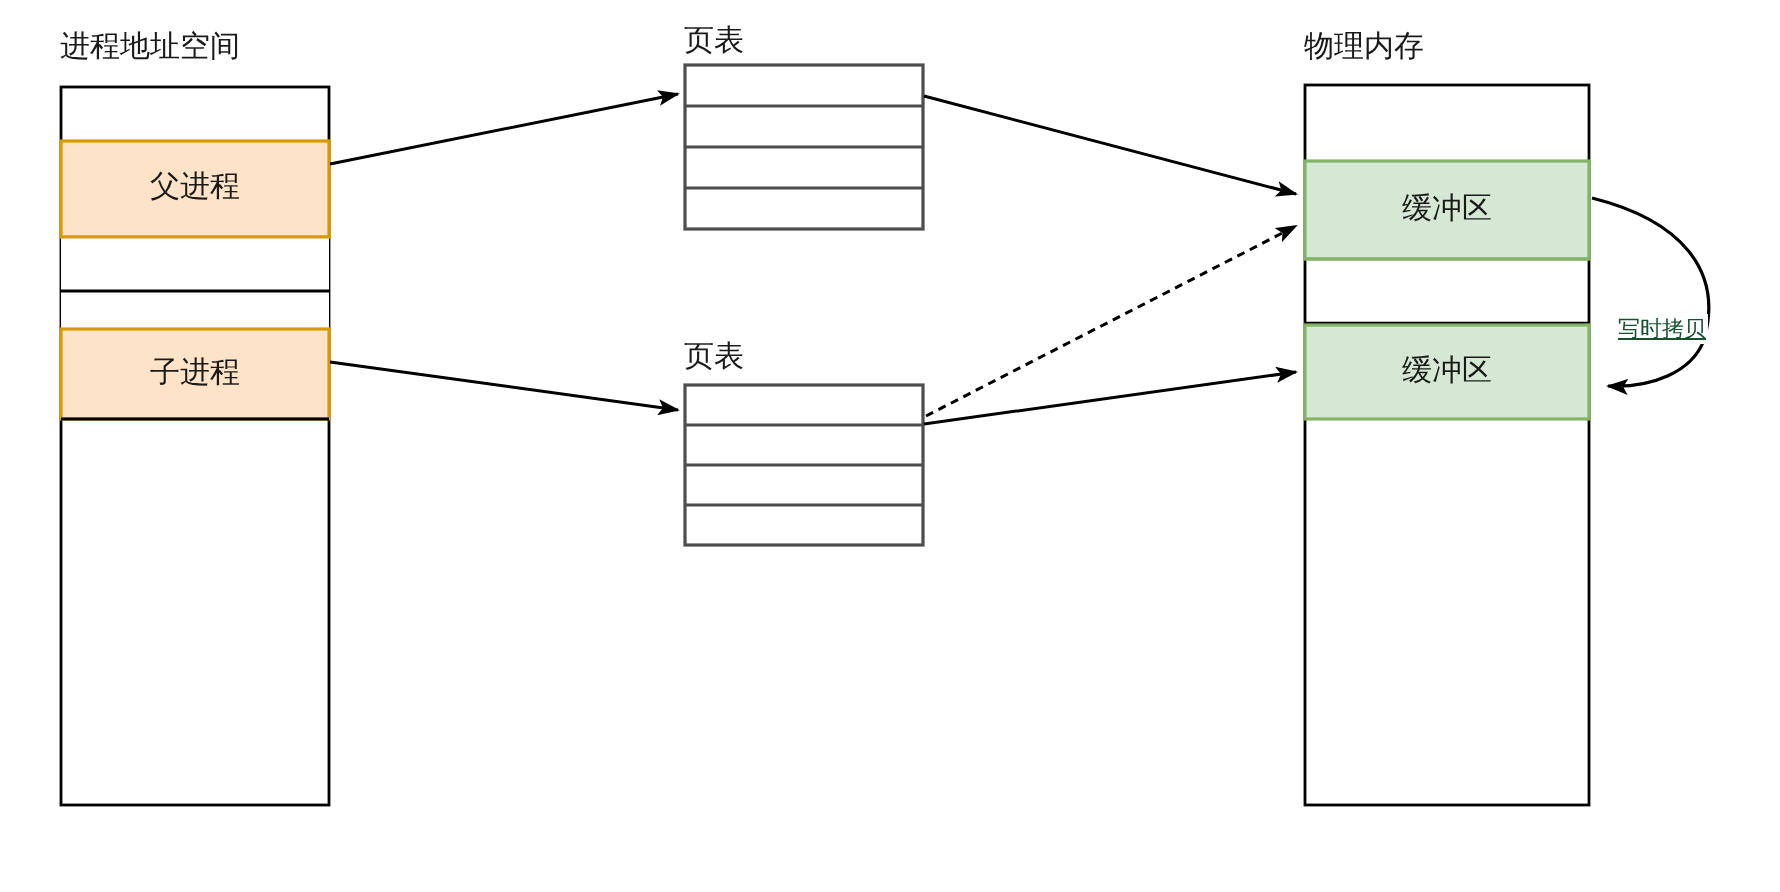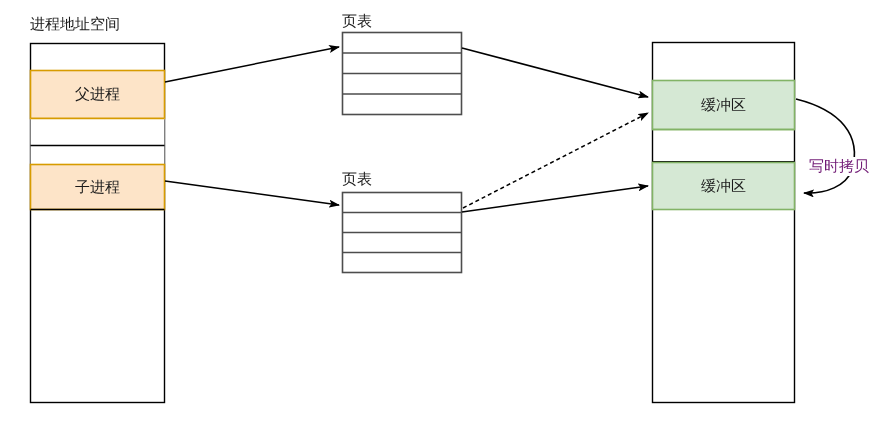--- a/index.html
+++ b/index.html
@@ -37,25 +37,26 @@
   .box-label {
     position: absolute;
     font-size: 15px;
     color: #1a1a1a;
     white-space: nowrap;
     text-align: center;
     line-height: 1;
   }
   .cow-label {
     position: absolute;
-    font-size: 15px;
-    color: #701a75;
+    font-size: 11px;
+    color: #14532d;
     white-space: nowrap;
     background: #ffffff;
     padding: 0 1px;
+    text-decoration: underline;
   }
 </style>
 </head>
 <body>
 
 <div id="canvas">
 
   <svg class="layer" viewBox="0 0 890 446">
     <defs>
       <marker id="arrowhead" markerWidth="11" markerHeight="8" refX="10" refY="4" orient="auto" markerUnits="userSpaceOnUse">
@@ -117,20 +118,21 @@
   <div class="label col-title" style="left:30px; top:17px; width:135px;">进程地址空间</div>
 
   <div class="box-label" style="left:30px; top:87px; width:135px;">父进程</div>
 
   <div class="box-label" style="left:30px; top:180px; width:135px;">子进程</div>
 
   <div class="label" style="left:342px; top:14px; width:120px;">页表</div>
 
   <div class="label" style="left:342px; top:172px; width:120px;">页表</div>
 
+  <div class="label col-title" style="left:652px; top:17px; width:143px;">物理内存</div>
 
   <div class="box-label" style="left:652px; top:98px; width:143px;">缓冲区</div>
 
   <div class="box-label" style="left:652px; top:179px; width:143px;">缓冲区</div>
 
   <div class="cow-label" style="left:808px; top:157px;">写时拷贝</div>
 
 </div>
 
 </body></html>

